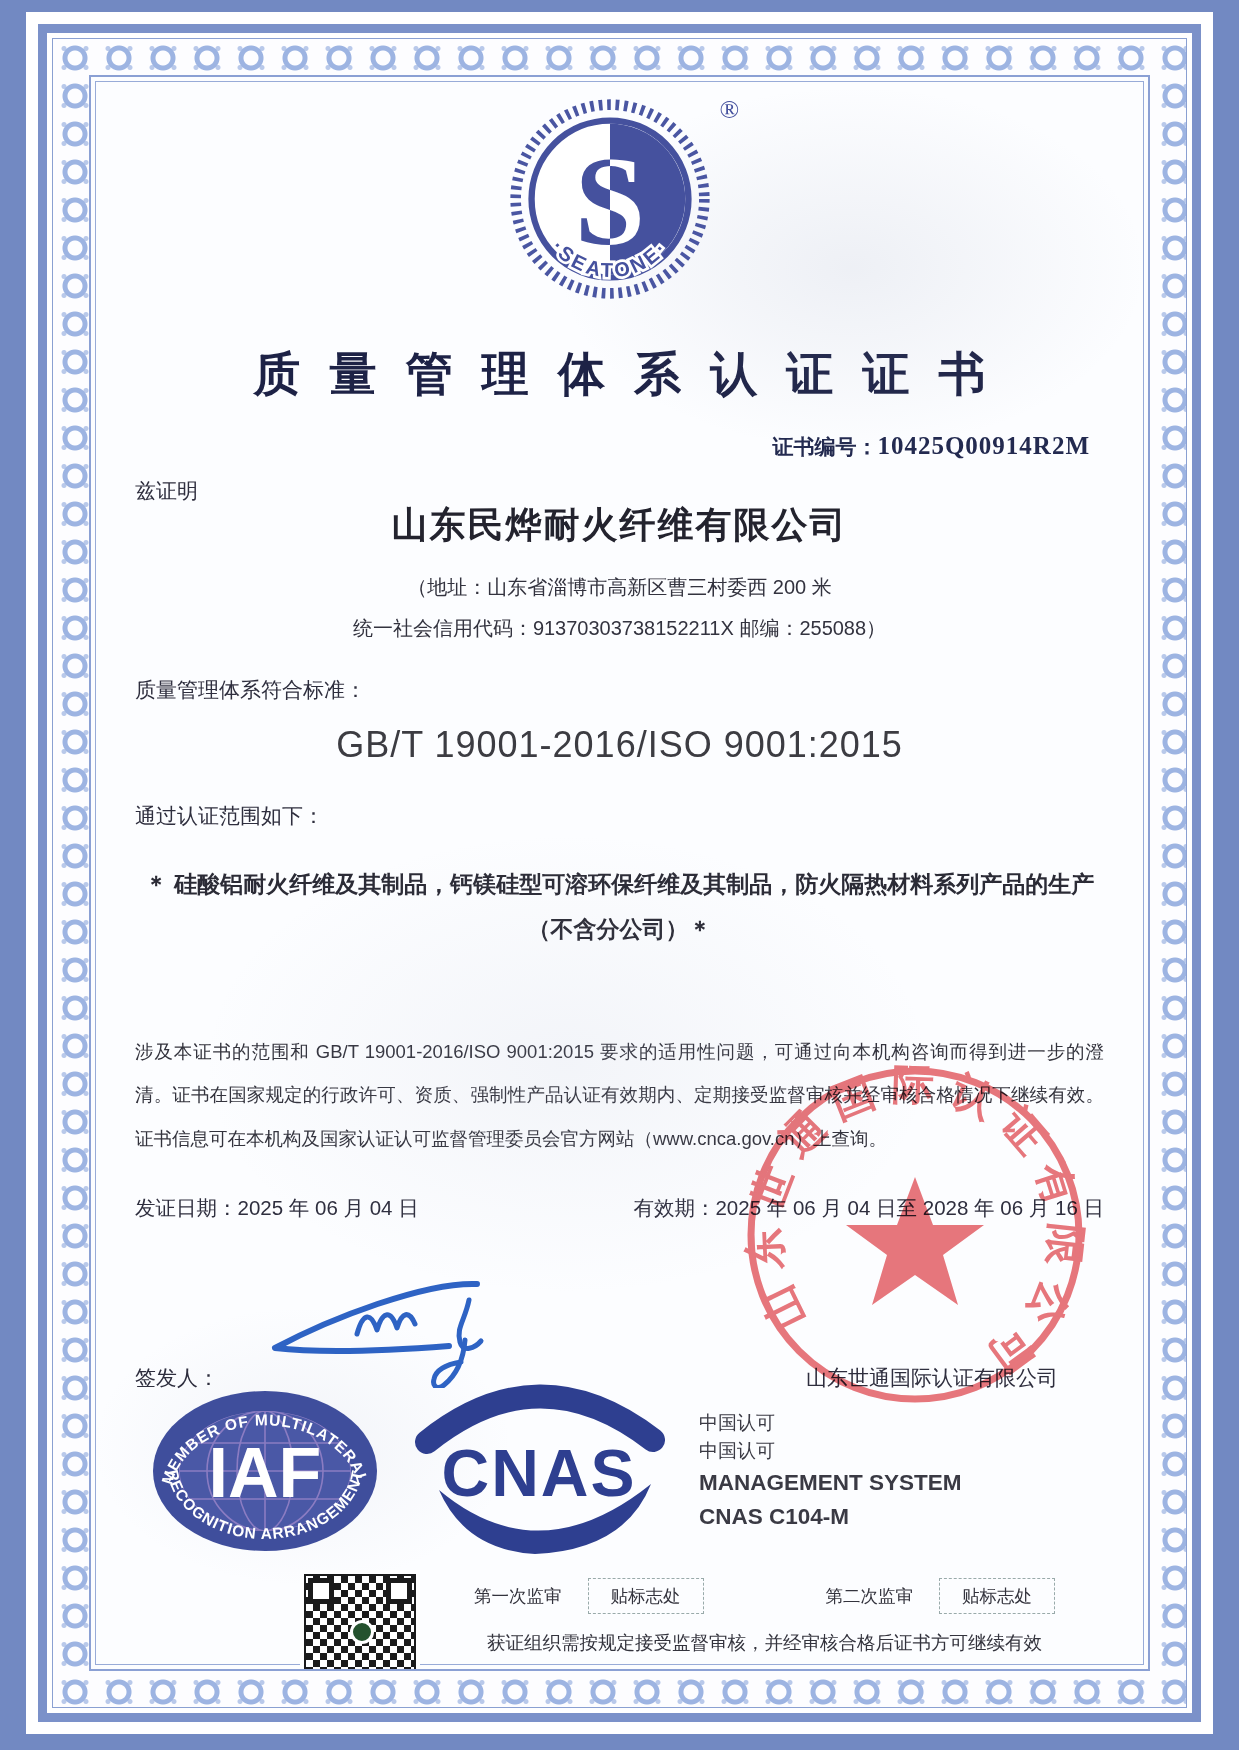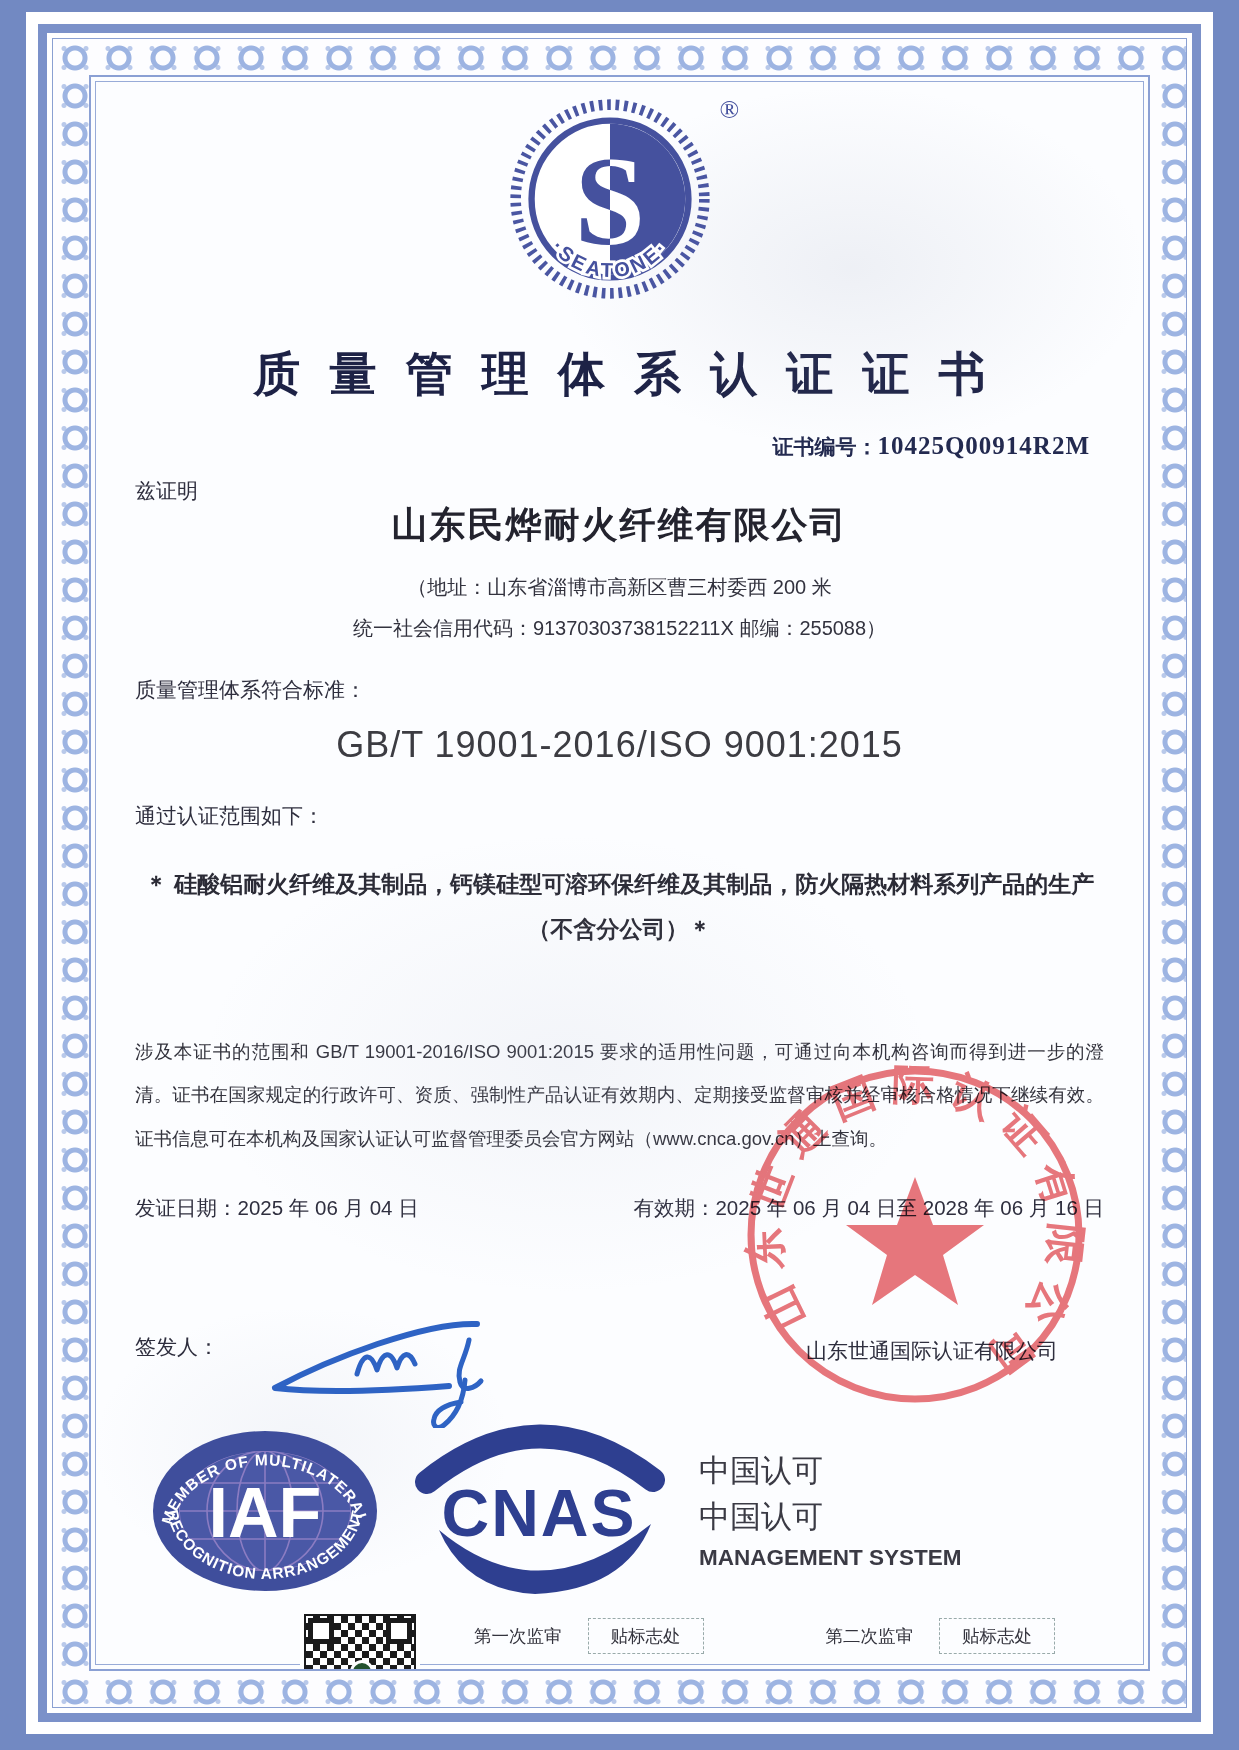--- a/index.html
+++ b/index.html
@@ -61,30 +61,30 @@
   .standard   { margin-top:20px; text-align:center; font-size:36px; color:#3c3c42; letter-spacing:1px;
                 font-family:"Liberation Sans","DejaVu Sans",sans-serif; }
   .scope-label{ margin-top:36px; font-size:21px; color:#2e2e3e; }
   .scope      { margin-top:32px; text-align:center; font-size:23px; font-weight:bold; color:#2b2b36;
                 line-height:1.95; padding:0 6px; }
 
   .disclaimer { margin-top:78px; font-size:18.5px; color:#33333d; text-align:justify; line-height:2.35; }
 
   .dates-row { margin-top:34px; display:flex; justify-content:space-between; font-size:20.5px; color:#2e2e3e; }
 
-  .sign-row { margin-top:40px; display:flex; justify-content:space-between; align-items:center; position:relative; height:170px; }
+  .sign-row { display:flex; justify-content:space-between; align-items:flex-end; position:relative; height:170px; }
   .signer-label { font-size:21px; color:#2e2e3e; }
   .signature { position:absolute; left:110px; top:26px; }
   .certifier { font-size:21px; color:#2e2e3e; margin-right:46px; margin-top:8px; }
 
   .stamp { position:absolute; left:648px; top:982px; width:352px; height:352px; opacity:.82; mix-blend-mode:multiply; pointer-events:none; }
 
   .logos-row { margin-top:-14px; display:flex; align-items:center; gap:34px; padding-left:16px; position:relative; }
   .accred { font-size:22px; color:#3a3a44; line-height:1.5; }
-  .accred .zh { font-size:31px; }
+  .accred .zh { font-size:19px; }
   .accred .en { font-weight:bold; font-size:22.5px; color:#3a3a44; }
 
   .bottom-info { margin-top:10px; display:flex; align-items:flex-start; }
   .qr-block { margin-left:160px; width:130px; text-align:center; flex:none; }
   .qr {
     width:112px; height:112px; margin:0 auto; position:relative;
     background: repeating-conic-gradient(#1b1b1b 0 25%, #ffffff 0 50%);
     background-size:14px 14px; outline:4px solid #fff; border:2px solid #1b1b1b;
   }
   .qr .finder { position:absolute; width:26px; height:26px; border:5px solid #1b1b1b; background:#fff; }
@@ -226,20 +226,21 @@
         <svg width="252" height="186" viewBox="0 0 252 186">
           <path d="M14,64 Q126,-26 240,62" fill="none" stroke="#2e3f90" stroke-width="24" stroke-linecap="round"></path>
           <path d="M26,112 Q126,196 238,106 Q212,172 122,176 Q52,172 26,112 Z" fill="#2e3f90"></path>
           <text x="126" y="118" text-anchor="middle" font-size="66" font-weight="bold" fill="#2e3f90" font-family="Liberation Sans, sans-serif" letter-spacing="2">CNAS</text>
         </svg>
 
         <div class="accred">
           <div class="zh">中国认可</div>
           <div class="zh">中国认可</div>
           <div class="en">MANAGEMENT SYSTEM</div>
+          <div class="en">CNAS C104-M</div>
         </div>
       </div>
 
       <div class="bottom-info">
         <div class="qr-block">
           <div class="qr">
             <span class="finder f-tl"></span>
             <span class="finder f-tr"></span>
 
             <span class="center-logo"></span>

